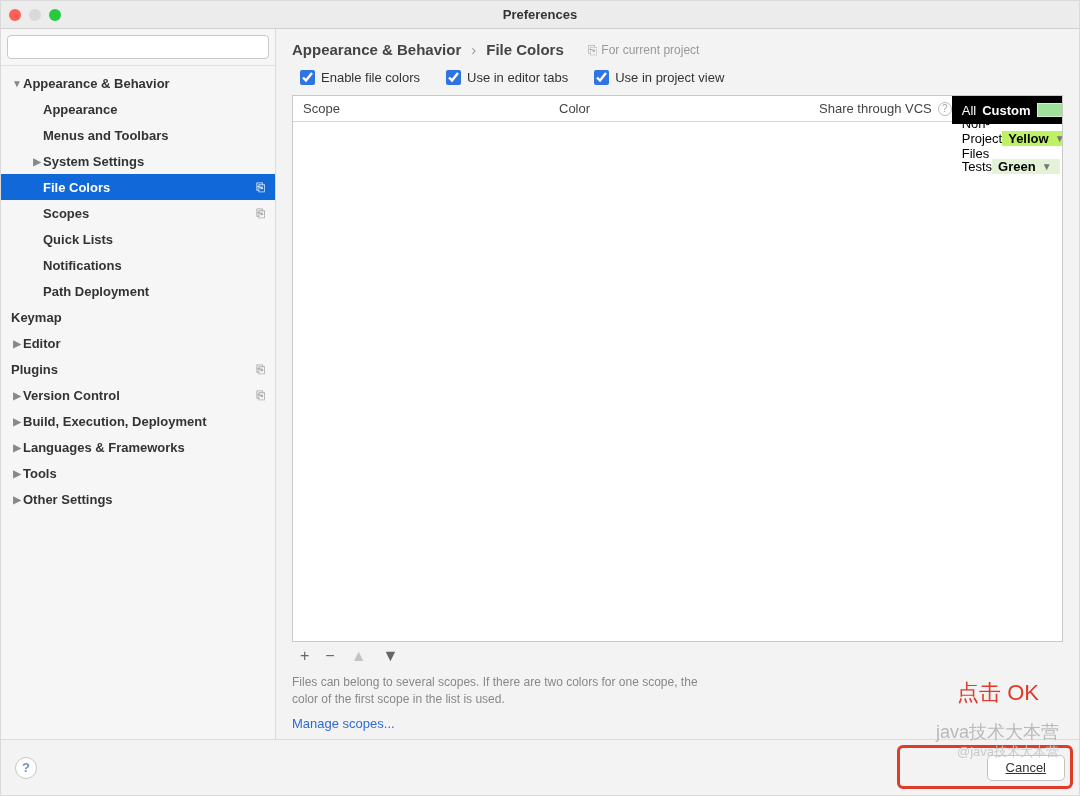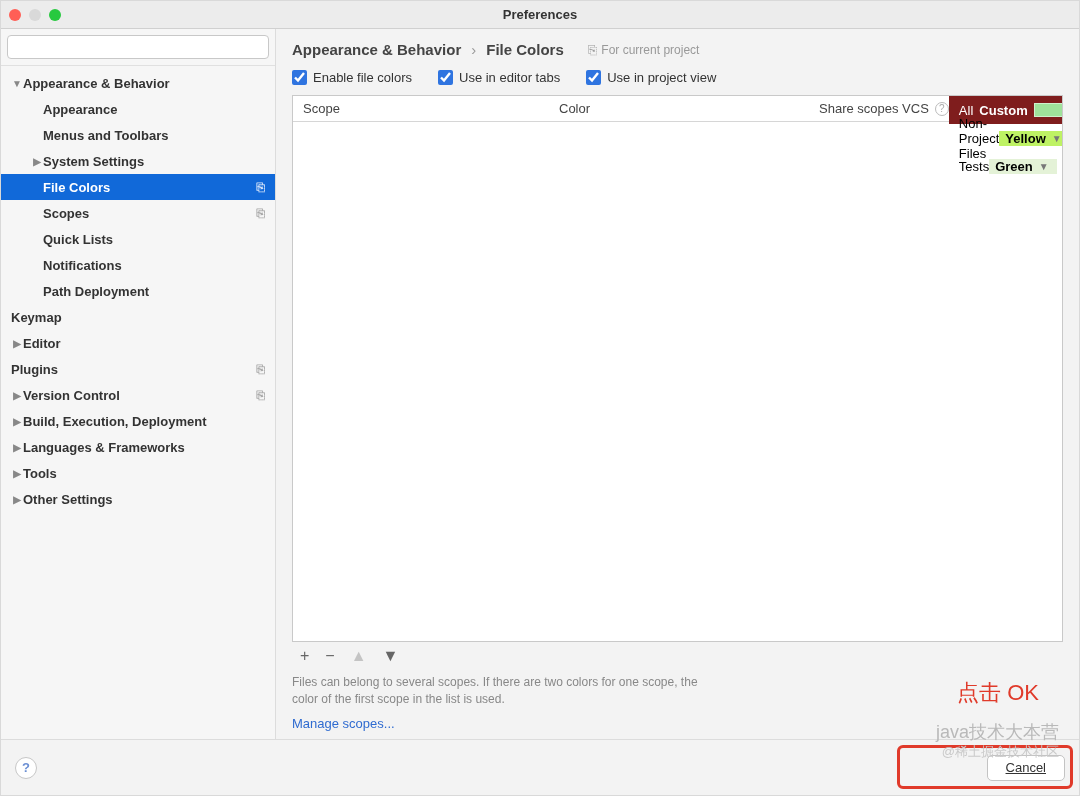--- a/index.html
+++ b/index.html
@@ -32,34 +32,34 @@
 .node.depth1 { padding-left: 42px; font-weight: 700; }
 .node.depth1.has-arrow { padding-left: 30px; }
 .node.selected { background: #1169d9; color: #fff; }
 .node.selected .badge { color: #cfe0f8; }
 
 .main { flex: 1; display: flex; flex-direction: column; padding: 12px 16px 8px 16px; background: #f3f3f3; min-width: 0; }
 .breadcrumb { display: flex; align-items: center; gap: 10px; font-size: 15px; font-weight: 700; color: #444; margin-bottom: 12px; }
 .breadcrumb .sep { color: #999; font-weight: 400; }
 .breadcrumb .hint { font-size: 12px; font-weight: 400; color: #999; display: inline-flex; align-items: center; gap: 4px; margin-left: 14px; }
 
-.checks { display: flex; gap: 26px; align-items: center; font-size: 13px; color: #333; margin-bottom: 10px; }
+.checks { display: flex; gap: 26px; align-items: center; font-size: 13px; color: #333; margin-bottom: 10px; margin-left: 8px; }
 .chk { display: inline-flex; align-items: center; gap: 6px; }
 .chk input { width: 15px; height: 15px; accent-color: #2f74e0; }
 
 .table-wrap { flex: 1; border: 1px solid #c9c9c9; background: #fff; display: flex; flex-direction: row; min-height: 0; }
 .thead, .trow { display: flex; align-items: center; font-size: 13px; }
 .thead { height: 26px; border-bottom: 1px solid #d6d6d6; color: #444; background: #fff; }
 .col-scope { width: 260px; padding-left: 10px; }
 .col-color { width: 260px; padding-left: 6px; display:flex; align-items:center; gap:6px;text-align:center; }
 .col-share { flex: 1; padding-left: 6px; display: flex; align-items: center; gap: 6px; }
 .thead .col-share { justify-content: flex-start; }
 .trow { height: 28px; }
 .trow .col-share { justify-content: center; }
-.trow.sel { background: #7f1d1d; color: #fff; }
+.trow.sel { background: #000000; color: #fff; }
 .trow.yellow .col-color { background: #bef264; }
 .trow.green .col-color { background: #e4f2d7; }
 .trow .col-color { position: relative; font-weight: bold; }
 .trow .dd { margin-left: auto; margin-right: 8px; color: #777; font-size: 10px; }
 .trow.sel .dd { color: #dbe7fb; }
 .swatch { width: 34px; height: 14px; background: #9fe29b; display: inline-block; border: 1px solid rgba(255,255,255,.5); }
 .share-chk { width: 14px; height: 14px; border: 1px solid #b9b9b9; border-radius: 3px; background: #fff; }
 .help-icon { width: 14px; height: 14px; border: 1px solid #bbb; border-radius: 50%; font-size: 10px; color: #aaa; display: inline-flex; align-items: center; justify-content: center; }
 
 .table-body { flex: 1; overflow: auto; }
@@ -200,21 +200,21 @@
             <input type="checkbox" checked="" style="">
             <span>Use in project view</span>
           </label>
       </div>
 
       <div class="table-wrap">
         <div class="thead">
           <div class="col-scope">Scope</div>
           <div class="col-color">Color</div>
           <div class="col-share">
-            <span>Share scopes VCS</span>
+            <span>Share through VCS</span>
             <span class="help-icon">?</span>
           </div>
         </div>
         <div class="table-body" id="tbody">
             <div class="trow sel">
               <div class="col-scope">All</div>
               <div class="col-color">
                 <span>Custom</span>
                 <span class="swatch"></span>
                 <span class="dd">▼</span>
@@ -260,17 +260,17 @@
   </div>
 
   <div class="footer">
     <div class="help-btn">?</div>
     <div class="footer-spacer"></div>
     <button class="btn">Cancel</button>
     <div class="annot">点击 OK</div>
     <div class="annot-box"></div>
     <div class="watermark">
       <div>java技术大本营</div>
-      <div class="row2">@稀土掘金技术社区</div>
+      <div class="row2">@java技术大本营</div>
     </div>
   </div>
 
 </div>
 
 </body></html>

